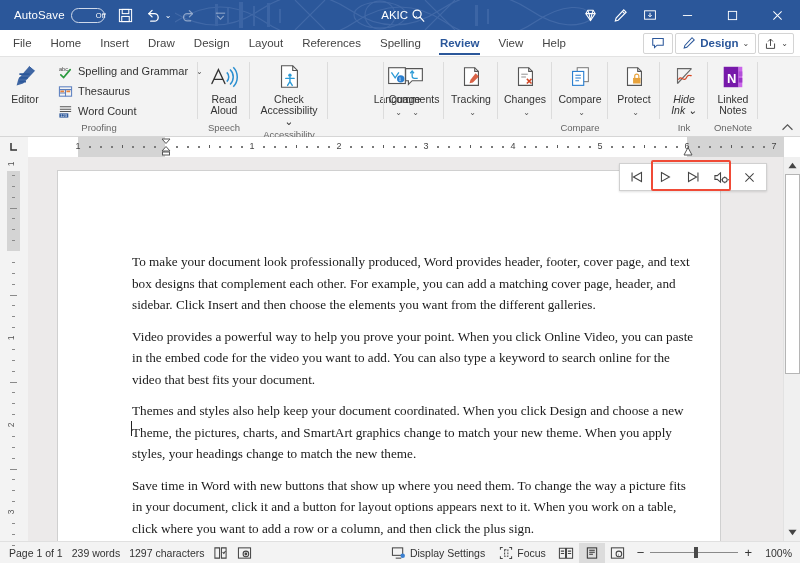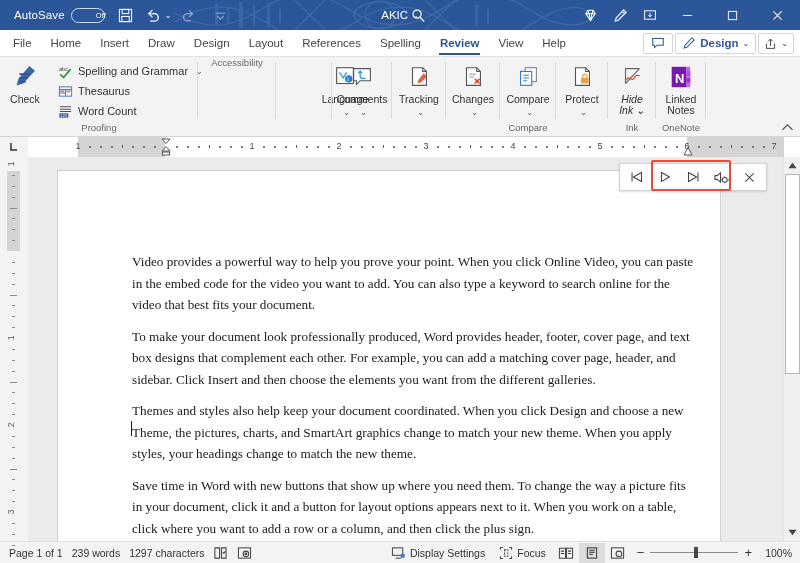--- a/index.html
+++ b/index.html
@@ -325,21 +325,21 @@
     <div class="group sep" style="width:198px;">
       <div class="items">
         <div class="bigbtn" style="min-width:48px;">
           <div class="glyph">
             <svg width="30" height="28" viewBox="0 0 32 30" fill="none">
               <path d="M21 3 L27 8 L14 22 L7 24 L9 17 Z" fill="#2b579a" opacity=".9"></path>
               <path d="M10 12 H21 M10 16 H19 M10 20 H17" stroke="#2b579a" stroke-width="1.8"></path>
               <path d="M21 3 L27 8" stroke="#fff" stroke-width="1"></path>
             </svg>
           </div>
-          <span>Check</span>
+          <span>Editor</span>
         </div>
         <div class="smallcol">
           <div class="smallbtn">
             <span class="g">
               <svg width="15" height="15" viewBox="0 0 16 16" fill="none">
                 <text x="1" y="7" font-size="6" fill="#444" font-family="Liberation Sans">abc</text>
                 <path d="M3 11.5 L6 14.5 L13 6" stroke="#2a9a3e" stroke-width="1.8" stroke-linecap="round"></path>
               </svg>
             </span>
             <span>Spelling and Grammar</span>
@@ -364,22 +364,53 @@
                 <text x="2.5" y="13.6" font-size="4.2" fill="#fff" font-family="Liberation Sans">123</text>
               </svg>
             </span>
             <span>Word Count</span>
           </div>
         </div>
       </div>
       <div class="gname">Proofing</div>
     </div>
 
+    <div class="group sep" style="width:52px;">
+      <div class="items" style="justify-content:center;">
+        <div class="bigbtn">
+          <div class="glyph">
+            <svg width="30" height="26" viewBox="0 0 32 28" fill="none">
+              <path d="M3 21 L10 6 L17 21 M6 16.5 H14" stroke="#333" stroke-width="1.5" stroke-linecap="round"></path>
+              <path d="M19 9 a7 7 0 0 1 0 10" stroke="#2b8fd0" stroke-width="1.6" fill="none"></path>
+              <path d="M22.5 6 a11 11 0 0 1 0 16" stroke="#2b8fd0" stroke-width="1.6" fill="none"></path>
+              <path d="M26 3.5 a15 15 0 0 1 0 21" stroke="#2b8fd0" stroke-width="1.6" fill="none"></path>
+            </svg>
+          </div>
+          <span style="white-space:pre-line;">Read
+Aloud</span>
+        </div>
+      </div>
+      <div class="gname">Speech</div>
+    </div>
 
     <div class="group sep" style="width:78px;">
+      <div class="items" style="justify-content:center;">
+        <div class="bigbtn">
+          <div class="glyph">
+            <svg width="30" height="28" viewBox="0 0 32 30" fill="none">
+              <path d="M8 3 H20 L25 8 V26 H8 Z" stroke="#555" stroke-width="1.2" fill="#fff"></path>
+              <path d="M20 3 V8 H25" stroke="#555" stroke-width="1.2"></path>
+              <circle cx="17" cy="13" r="1.8" fill="#2b9ad6"></circle>
+              <path d="M12.5 16.5 H21.5 M17 15 V20 M17 20 L14.5 24 M17 20 L19.5 24" stroke="#2b9ad6" stroke-width="1.5" stroke-linecap="round"></path>
+            </svg>
+          </div>
+          <span style="white-space:pre-line;">Check
+Accessibility <tspan>⌄</tspan></span>
+        </div>
+      </div>
       <div class="gname">Accessibility</div>
     </div>
 
     <div class="group sep" style="width:56px;">
       <div class="items" style="justify-content:flex-start;margin-left:46px;">
         <div class="bigbtn">
           <div class="glyph">
             <svg width="28" height="26" viewBox="0 0 30 28" fill="none">
               <rect x="6" y="4" width="18" height="17" stroke="#555" stroke-width="1.2" fill="#fff"></rect>
               <path d="M9 9 L13 15 L17 9" stroke="#2b9ad6" stroke-width="1.4"></path>
@@ -645,22 +676,22 @@
         <div class="vr-num" style="top: 350px;">3</div>
         <div class="vr-tick" style="top: 366px;"></div>
         <div class="vr-tick" style="top: 377px;"></div>
         <div class="vr-tick" style="top: 388px;"></div>
       </div>
 
     <div class="canvas">
       <div class="page">
         <div class="caret-bar"></div>
         <div class="doc" id="doc">
+            <p>To make your document look professionally produced, Word provides header, footer, cover page, and text box designs that complement each other. For example, you can add a matching cover page, header, and sidebar. Click Insert and then choose the elements you want from the different galleries.</p>
             <p>Video provides a powerful way to help you prove your point. When you click Online Video, you can paste in the embed code for the video you want to add. You can also type a keyword to search online for the video that best fits your document.</p>
-            <p>To make your document look professionally produced, Word provides header, footer, cover page, and text box designs that complement each other. For example, you can add a matching cover page, header, and sidebar. Click Insert and then choose the elements you want from the different galleries.</p>
             <p>Themes and styles also help keep your document coordinated. When you click Design and choose a new Theme, the pictures, charts, and SmartArt graphics change to match your new theme. When you apply styles, your headings change to match the new theme.</p>
             <p>Save time in Word with new buttons that show up where you need them. To change the way a picture fits in your document, click it and a button for layout options appears next to it. When you work on a table, click where you want to add a row or a column, and then click the plus sign.</p>
           </div>
       </div>
 
       <div class="readaloud">
         <div class="ra-btn">
           <svg width="18" height="14" viewBox="0 0 20 14" fill="none" stroke="#444" stroke-width="1.2">
             <path d="M15 2 L6 7 L15 12 Z"></path>
               <path d="M4.5 2 V12"></path>

